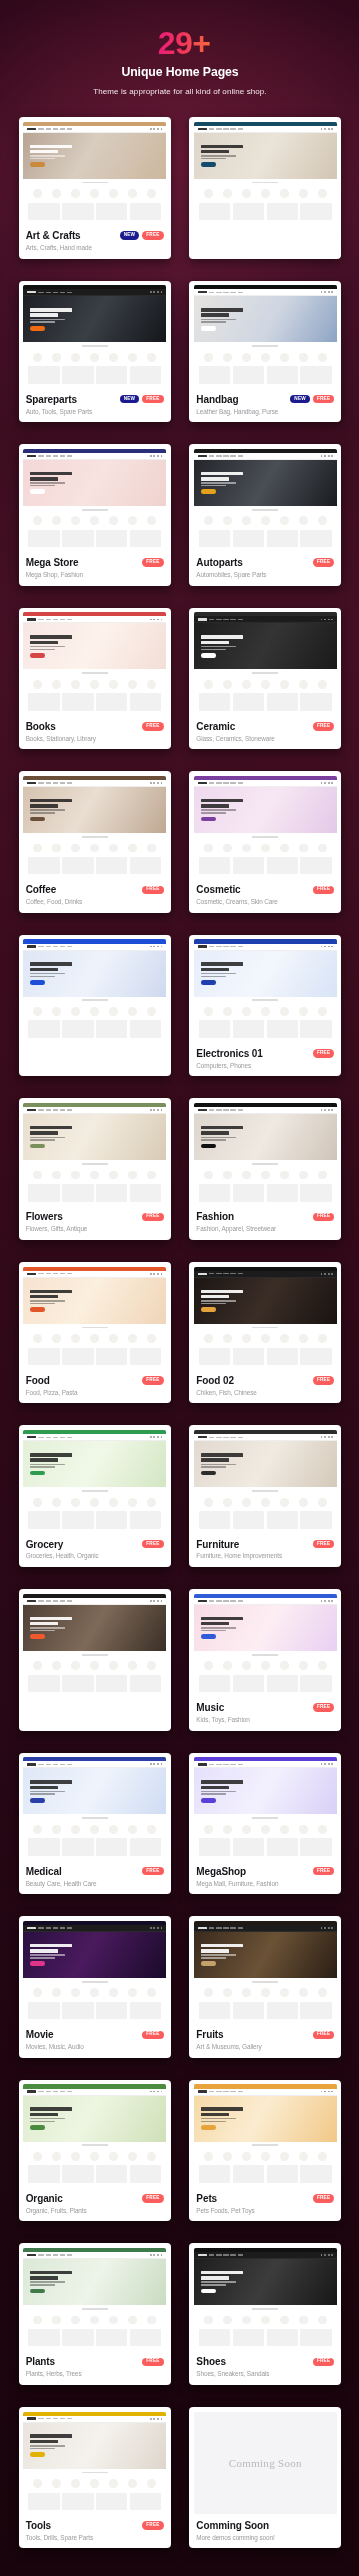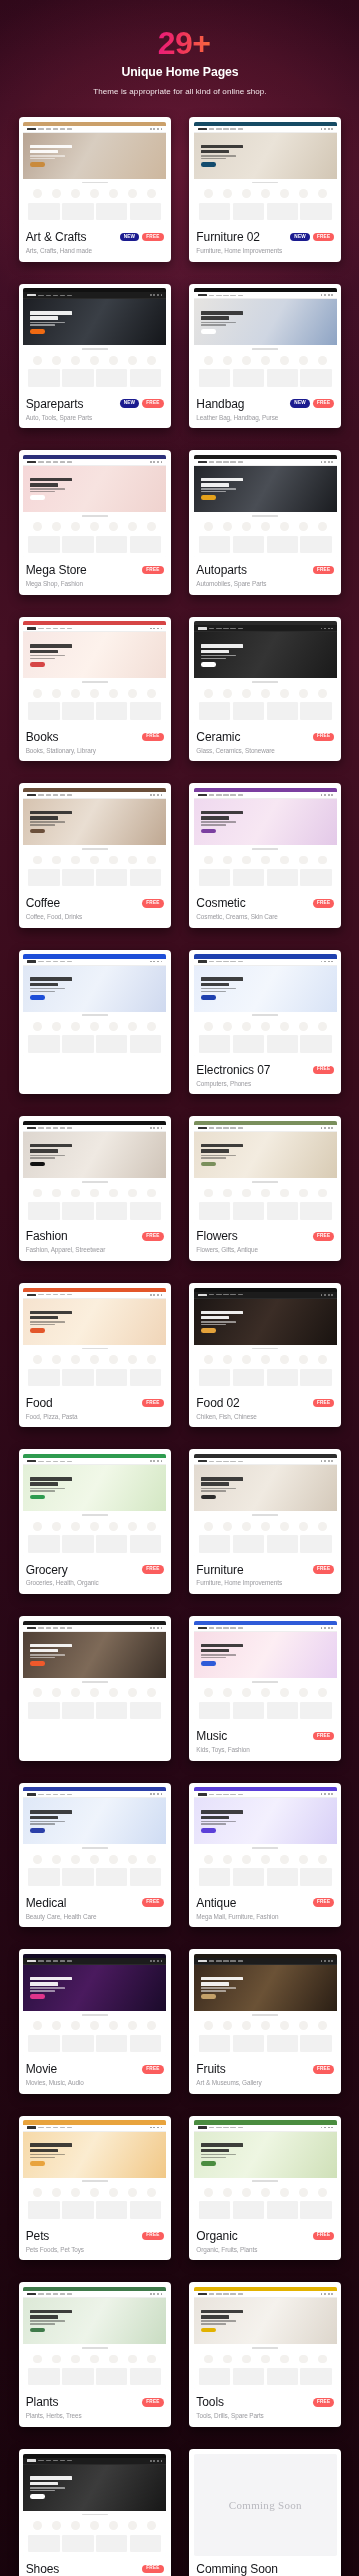--- a/index.html
+++ b/index.html
@@ -122,22 +122,22 @@
   .pv-cat { width: 8.8px; height: 8.8px; border-radius: 50%; background: #f3f1ee; flex: none; }
   .pv-label { height: 1.8px; width: 26px; background: #ddd; border-radius: 0.6px; margin: 0 auto 2.3px; }
 
   .pv-tiles { flex: 1; padding: 2.3px 4.7px 3.5px; display: flex; gap: 2.3px; background: #fff; }
   .pv-tile { flex: 1; border-radius: 1.2px; background: #f1f1f1; }
 
   
   .meta { padding: 6.4px 7px 7.6px; }
   .meta-top { display: flex; align-items: center; gap: 3.5px; }
   .card-title {
-    font-size: 12px;
-    font-weight: 400;
+    font-size: 10px;
+    font-weight: 700;
     color: #15161a;
     letter-spacing: -0.1px;
     white-space: nowrap;
   }
   .badges { margin-left: auto; display: flex; gap: 2.9px; align-items: center; }
   .badge {
     display: inline-block;
     font-size: 4.7px;
     font-weight: 700;
     color: #fff;
@@ -281,30 +281,20 @@
             <div class="pv-cat"></div>
           </div>
         </div>
         <div class="pv-tiles">
           <div class="pv-tile"></div>
           <div class="pv-tile"></div>
           <div class="pv-tile"></div>
           <div class="pv-tile"></div>
         </div>
       </div>
-      <div class="meta">
-        <div class="meta-top">
-          <div class="card-title">Furniture 02</div>
-          <div class="badges">
-            <span class="badge badge-new">NEW</span>
-            <span class="badge badge-free">FREE</span>
-          </div>
-        </div>
-        <div class="card-sub">Furniture, Home Improvements</div>
-      </div>
     </div>
     <div class="card">
       <div class="preview">
         <div class="pv-topbar" style="background: rgb(17, 17, 17);"></div>
         <div class="pv-nav dark">
           <div class="pv-logo"></div>
           <div class="pv-menu">
             <i></i>
             <i></i>
             <i></i>
@@ -847,30 +837,87 @@
         </div>
         <div class="pv-tiles">
           <div class="pv-tile"></div>
           <div class="pv-tile"></div>
           <div class="pv-tile"></div>
           <div class="pv-tile"></div>
         </div>
       </div>
       <div class="meta">
         <div class="meta-top">
-          <div class="card-title">Electronics 07</div>
+          <div class="card-title">Electronics 01</div>
           <div class="badges">
             <span class="badge badge-free">FREE</span>
           </div>
         </div>
         <div class="card-sub">Computers, Phones</div>
       </div>
     </div>
     <div class="card">
       <div class="preview">
+        <div class="pv-topbar" style="background: rgb(122, 143, 92);"></div>
+        <div class="pv-nav">
+          <div class="pv-logo"></div>
+          <div class="pv-menu">
+            <i></i>
+            <i></i>
+            <i></i>
+            <i></i>
+            <i></i>
+          </div>
+          <div class="pv-icons">
+            <i></i>
+            <i></i>
+            <i></i>
+            <i></i>
+          </div>
+        </div>
+        <div class="pv-hero" style="background: linear-gradient(120deg, rgb(233, 223, 207) 0%, rgb(243, 236, 224) 45%, rgb(216, 203, 180) 100%);">
+          <div class="pv-hero-text">
+            <div class="pv-h1 dk"></div>
+            <div class="pv-h1 sm dk"></div>
+            <div class="pv-p dk"></div>
+            <div class="pv-p dk" style="width:24.5px"></div>
+            <div class="pv-btn" style="background: rgb(122, 143, 92);"></div>
+          </div>
+        </div>
+        <div style="background: rgb(255, 255, 255); padding-top: 2.9px;">
+          <div class="pv-label"></div>
+          <div class="pv-catrow">
+            <div class="pv-cat"></div>
+            <div class="pv-cat"></div>
+            <div class="pv-cat"></div>
+            <div class="pv-cat"></div>
+            <div class="pv-cat"></div>
+            <div class="pv-cat"></div>
+            <div class="pv-cat"></div>
+          </div>
+        </div>
+        <div class="pv-tiles">
+          <div class="pv-tile"></div>
+          <div class="pv-tile"></div>
+          <div class="pv-tile"></div>
+          <div class="pv-tile"></div>
+        </div>
+      </div>
+      <div class="meta">
+        <div class="meta-top">
+          <div class="card-title">Flowers</div>
+          <div class="badges">
+            <span class="badge badge-free">FREE</span>
+          </div>
+        </div>
+        <div class="card-sub">Flowers, Gifts, Antique</div>
+      </div>
+    </div>
+    <div class="card">
+      <div class="preview">
         <div class="pv-topbar" style="background: rgb(17, 17, 17);"></div>
         <div class="pv-nav">
           <div class="pv-logo"></div>
           <div class="pv-menu">
             <i></i>
             <i></i>
             <i></i>
             <i></i>
             <i></i>
           </div>
@@ -910,77 +957,20 @@
         </div>
       </div>
       <div class="meta">
         <div class="meta-top">
           <div class="card-title">Fashion</div>
           <div class="badges">
             <span class="badge badge-free">FREE</span>
           </div>
         </div>
         <div class="card-sub">Fashion, Apparel, Streetwear</div>
-      </div>
-    </div>
-    <div class="card">
-      <div class="preview">
-        <div class="pv-topbar" style="background: rgb(122, 143, 92);"></div>
-        <div class="pv-nav">
-          <div class="pv-logo"></div>
-          <div class="pv-menu">
-            <i></i>
-            <i></i>
-            <i></i>
-            <i></i>
-            <i></i>
-          </div>
-          <div class="pv-icons">
-            <i></i>
-            <i></i>
-            <i></i>
-            <i></i>
-          </div>
-        </div>
-        <div class="pv-hero" style="background: linear-gradient(120deg, rgb(233, 223, 207) 0%, rgb(243, 236, 224) 45%, rgb(216, 203, 180) 100%);">
-          <div class="pv-hero-text">
-            <div class="pv-h1 dk"></div>
-            <div class="pv-h1 sm dk"></div>
-            <div class="pv-p dk"></div>
-            <div class="pv-p dk" style="width:24.5px"></div>
-            <div class="pv-btn" style="background: rgb(122, 143, 92);"></div>
-          </div>
-        </div>
-        <div style="background: rgb(255, 255, 255); padding-top: 2.9px;">
-          <div class="pv-label"></div>
-          <div class="pv-catrow">
-            <div class="pv-cat"></div>
-            <div class="pv-cat"></div>
-            <div class="pv-cat"></div>
-            <div class="pv-cat"></div>
-            <div class="pv-cat"></div>
-            <div class="pv-cat"></div>
-            <div class="pv-cat"></div>
-          </div>
-        </div>
-        <div class="pv-tiles">
-          <div class="pv-tile"></div>
-          <div class="pv-tile"></div>
-          <div class="pv-tile"></div>
-          <div class="pv-tile"></div>
-        </div>
-      </div>
-      <div class="meta">
-        <div class="meta-top">
-          <div class="card-title">Flowers</div>
-          <div class="badges">
-            <span class="badge badge-free">FREE</span>
-          </div>
-        </div>
-        <div class="card-sub">Flowers, Gifts, Antique</div>
       </div>
     </div>
     <div class="card">
       <div class="preview">
         <div class="pv-topbar" style="background: rgb(227, 86, 42);"></div>
         <div class="pv-nav">
           <div class="pv-logo"></div>
           <div class="pv-menu">
             <i></i>
             <i></i>
@@ -1408,21 +1398,21 @@
         </div>
         <div class="pv-tiles">
           <div class="pv-tile"></div>
           <div class="pv-tile"></div>
           <div class="pv-tile"></div>
           <div class="pv-tile"></div>
         </div>
       </div>
       <div class="meta">
         <div class="meta-top">
-          <div class="card-title">Antique</div>
+          <div class="card-title">MegaShop</div>
           <div class="badges">
             <span class="badge badge-free">FREE</span>
           </div>
         </div>
         <div class="card-sub">Mega Mall, Furniture, Fashion</div>
       </div>
     </div>
     <div class="card">
       <div class="preview">
         <div class="pv-topbar" style="background: rgb(20, 11, 36);"></div>
@@ -1532,20 +1522,77 @@
           <div class="card-title">Fruits</div>
           <div class="badges">
             <span class="badge badge-free">FREE</span>
           </div>
         </div>
         <div class="card-sub">Art &amp; Museums, Gallery</div>
       </div>
     </div>
     <div class="card">
       <div class="preview">
+        <div class="pv-topbar" style="background: rgb(74, 140, 63);"></div>
+        <div class="pv-nav">
+          <div class="pv-logo"></div>
+          <div class="pv-menu">
+            <i></i>
+            <i></i>
+            <i></i>
+            <i></i>
+            <i></i>
+          </div>
+          <div class="pv-icons">
+            <i></i>
+            <i></i>
+            <i></i>
+            <i></i>
+          </div>
+        </div>
+        <div class="pv-hero" style="background: linear-gradient(120deg, rgb(223, 236, 207) 0%, rgb(238, 246, 226) 45%, rgb(207, 224, 184) 100%);">
+          <div class="pv-hero-text">
+            <div class="pv-h1 dk"></div>
+            <div class="pv-h1 sm dk"></div>
+            <div class="pv-p dk"></div>
+            <div class="pv-p dk" style="width:24.5px"></div>
+            <div class="pv-btn" style="background: rgb(74, 140, 63);"></div>
+          </div>
+        </div>
+        <div style="background: rgb(255, 255, 255); padding-top: 2.9px;">
+          <div class="pv-label"></div>
+          <div class="pv-catrow">
+            <div class="pv-cat"></div>
+            <div class="pv-cat"></div>
+            <div class="pv-cat"></div>
+            <div class="pv-cat"></div>
+            <div class="pv-cat"></div>
+            <div class="pv-cat"></div>
+            <div class="pv-cat"></div>
+          </div>
+        </div>
+        <div class="pv-tiles">
+          <div class="pv-tile"></div>
+          <div class="pv-tile"></div>
+          <div class="pv-tile"></div>
+          <div class="pv-tile"></div>
+        </div>
+      </div>
+      <div class="meta">
+        <div class="meta-top">
+          <div class="card-title">Organic</div>
+          <div class="badges">
+            <span class="badge badge-free">FREE</span>
+          </div>
+        </div>
+        <div class="card-sub">Organic, Fruits, Plants</div>
+      </div>
+    </div>
+    <div class="card">
+      <div class="preview">
         <div class="pv-topbar" style="background: rgb(232, 163, 61);"></div>
         <div class="pv-nav">
           <div class="pv-logo"></div>
           <div class="pv-menu">
             <i></i>
             <i></i>
             <i></i>
             <i></i>
             <i></i>
           </div>
@@ -1589,77 +1636,20 @@
           <div class="card-title">Pets</div>
           <div class="badges">
             <span class="badge badge-free">FREE</span>
           </div>
         </div>
         <div class="card-sub">Pets Foods, Pet Toys</div>
       </div>
     </div>
     <div class="card">
       <div class="preview">
-        <div class="pv-topbar" style="background: rgb(74, 140, 63);"></div>
-        <div class="pv-nav">
-          <div class="pv-logo"></div>
-          <div class="pv-menu">
-            <i></i>
-            <i></i>
-            <i></i>
-            <i></i>
-            <i></i>
-          </div>
-          <div class="pv-icons">
-            <i></i>
-            <i></i>
-            <i></i>
-            <i></i>
-          </div>
-        </div>
-        <div class="pv-hero" style="background: linear-gradient(120deg, rgb(223, 236, 207) 0%, rgb(238, 246, 226) 45%, rgb(207, 224, 184) 100%);">
-          <div class="pv-hero-text">
-            <div class="pv-h1 dk"></div>
-            <div class="pv-h1 sm dk"></div>
-            <div class="pv-p dk"></div>
-            <div class="pv-p dk" style="width:24.5px"></div>
-            <div class="pv-btn" style="background: rgb(74, 140, 63);"></div>
-          </div>
-        </div>
-        <div style="background: rgb(255, 255, 255); padding-top: 2.9px;">
-          <div class="pv-label"></div>
-          <div class="pv-catrow">
-            <div class="pv-cat"></div>
-            <div class="pv-cat"></div>
-            <div class="pv-cat"></div>
-            <div class="pv-cat"></div>
-            <div class="pv-cat"></div>
-            <div class="pv-cat"></div>
-            <div class="pv-cat"></div>
-          </div>
-        </div>
-        <div class="pv-tiles">
-          <div class="pv-tile"></div>
-          <div class="pv-tile"></div>
-          <div class="pv-tile"></div>
-          <div class="pv-tile"></div>
-        </div>
-      </div>
-      <div class="meta">
-        <div class="meta-top">
-          <div class="card-title">Organic</div>
-          <div class="badges">
-            <span class="badge badge-free">FREE</span>
-          </div>
-        </div>
-        <div class="card-sub">Organic, Fruits, Plants</div>
-      </div>
-    </div>
-    <div class="card">
-      <div class="preview">
         <div class="pv-topbar" style="background: rgb(63, 122, 74);"></div>
         <div class="pv-nav">
           <div class="pv-logo"></div>
           <div class="pv-menu">
             <i></i>
             <i></i>
             <i></i>
             <i></i>
             <i></i>
           </div>
@@ -1699,77 +1689,20 @@
         </div>
       </div>
       <div class="meta">
         <div class="meta-top">
           <div class="card-title">Plants</div>
           <div class="badges">
             <span class="badge badge-free">FREE</span>
           </div>
         </div>
         <div class="card-sub">Plants, Herbs, Trees</div>
-      </div>
-    </div>
-    <div class="card">
-      <div class="preview">
-        <div class="pv-topbar" style="background: rgb(226, 178, 0);"></div>
-        <div class="pv-nav">
-          <div class="pv-logo"></div>
-          <div class="pv-menu">
-            <i></i>
-            <i></i>
-            <i></i>
-            <i></i>
-            <i></i>
-          </div>
-          <div class="pv-icons">
-            <i></i>
-            <i></i>
-            <i></i>
-            <i></i>
-          </div>
-        </div>
-        <div class="pv-hero" style="background: linear-gradient(120deg, rgb(233, 228, 221) 0%, rgb(245, 242, 237) 50%, rgb(221, 214, 204) 100%);">
-          <div class="pv-hero-text">
-            <div class="pv-h1 dk"></div>
-            <div class="pv-h1 sm dk"></div>
-            <div class="pv-p dk"></div>
-            <div class="pv-p dk" style="width:24.5px"></div>
-            <div class="pv-btn" style="background: rgb(226, 178, 0);"></div>
-          </div>
-        </div>
-        <div style="background: rgb(255, 255, 255); padding-top: 2.9px;">
-          <div class="pv-label"></div>
-          <div class="pv-catrow">
-            <div class="pv-cat"></div>
-            <div class="pv-cat"></div>
-            <div class="pv-cat"></div>
-            <div class="pv-cat"></div>
-            <div class="pv-cat"></div>
-            <div class="pv-cat"></div>
-            <div class="pv-cat"></div>
-          </div>
-        </div>
-        <div class="pv-tiles">
-          <div class="pv-tile"></div>
-          <div class="pv-tile"></div>
-          <div class="pv-tile"></div>
-          <div class="pv-tile"></div>
-        </div>
-      </div>
-      <div class="meta">
-        <div class="meta-top">
-          <div class="card-title">Tools</div>
-          <div class="badges">
-            <span class="badge badge-free">FREE</span>
-          </div>
-        </div>
-        <div class="card-sub">Tools, Drills, Spare Parts</div>
       </div>
     </div>
     <div class="card">
       <div class="preview">
         <div class="pv-topbar" style="background: rgb(17, 17, 17);"></div>
         <div class="pv-nav dark">
           <div class="pv-logo"></div>
           <div class="pv-menu">
             <i></i>
             <i></i>
@@ -1816,20 +1749,77 @@
         <div class="meta-top">
           <div class="card-title">Shoes</div>
           <div class="badges">
             <span class="badge badge-free">FREE</span>
           </div>
         </div>
         <div class="card-sub">Shoes, Sneakers, Sandals</div>
       </div>
     </div>
     <div class="card">
+      <div class="preview">
+        <div class="pv-topbar" style="background: rgb(226, 178, 0);"></div>
+        <div class="pv-nav">
+          <div class="pv-logo"></div>
+          <div class="pv-menu">
+            <i></i>
+            <i></i>
+            <i></i>
+            <i></i>
+            <i></i>
+          </div>
+          <div class="pv-icons">
+            <i></i>
+            <i></i>
+            <i></i>
+            <i></i>
+          </div>
+        </div>
+        <div class="pv-hero" style="background: linear-gradient(120deg, rgb(233, 228, 221) 0%, rgb(245, 242, 237) 50%, rgb(221, 214, 204) 100%);">
+          <div class="pv-hero-text">
+            <div class="pv-h1 dk"></div>
+            <div class="pv-h1 sm dk"></div>
+            <div class="pv-p dk"></div>
+            <div class="pv-p dk" style="width:24.5px"></div>
+            <div class="pv-btn" style="background: rgb(226, 178, 0);"></div>
+          </div>
+        </div>
+        <div style="background: rgb(255, 255, 255); padding-top: 2.9px;">
+          <div class="pv-label"></div>
+          <div class="pv-catrow">
+            <div class="pv-cat"></div>
+            <div class="pv-cat"></div>
+            <div class="pv-cat"></div>
+            <div class="pv-cat"></div>
+            <div class="pv-cat"></div>
+            <div class="pv-cat"></div>
+            <div class="pv-cat"></div>
+          </div>
+        </div>
+        <div class="pv-tiles">
+          <div class="pv-tile"></div>
+          <div class="pv-tile"></div>
+          <div class="pv-tile"></div>
+          <div class="pv-tile"></div>
+        </div>
+      </div>
+      <div class="meta">
+        <div class="meta-top">
+          <div class="card-title">Tools</div>
+          <div class="badges">
+            <span class="badge badge-free">FREE</span>
+          </div>
+        </div>
+        <div class="card-sub">Tools, Drills, Spare Parts</div>
+      </div>
+    </div>
+    <div class="card">
       <div class="soon-body">
         <div class="soon-text">Comming Soon</div>
       </div>
       <div class="meta">
         <div class="meta-top">
           <div class="card-title">Comming Soon</div>
         </div>
         <div class="card-sub">More demos comming soon!</div>
       </div>
     </div>

